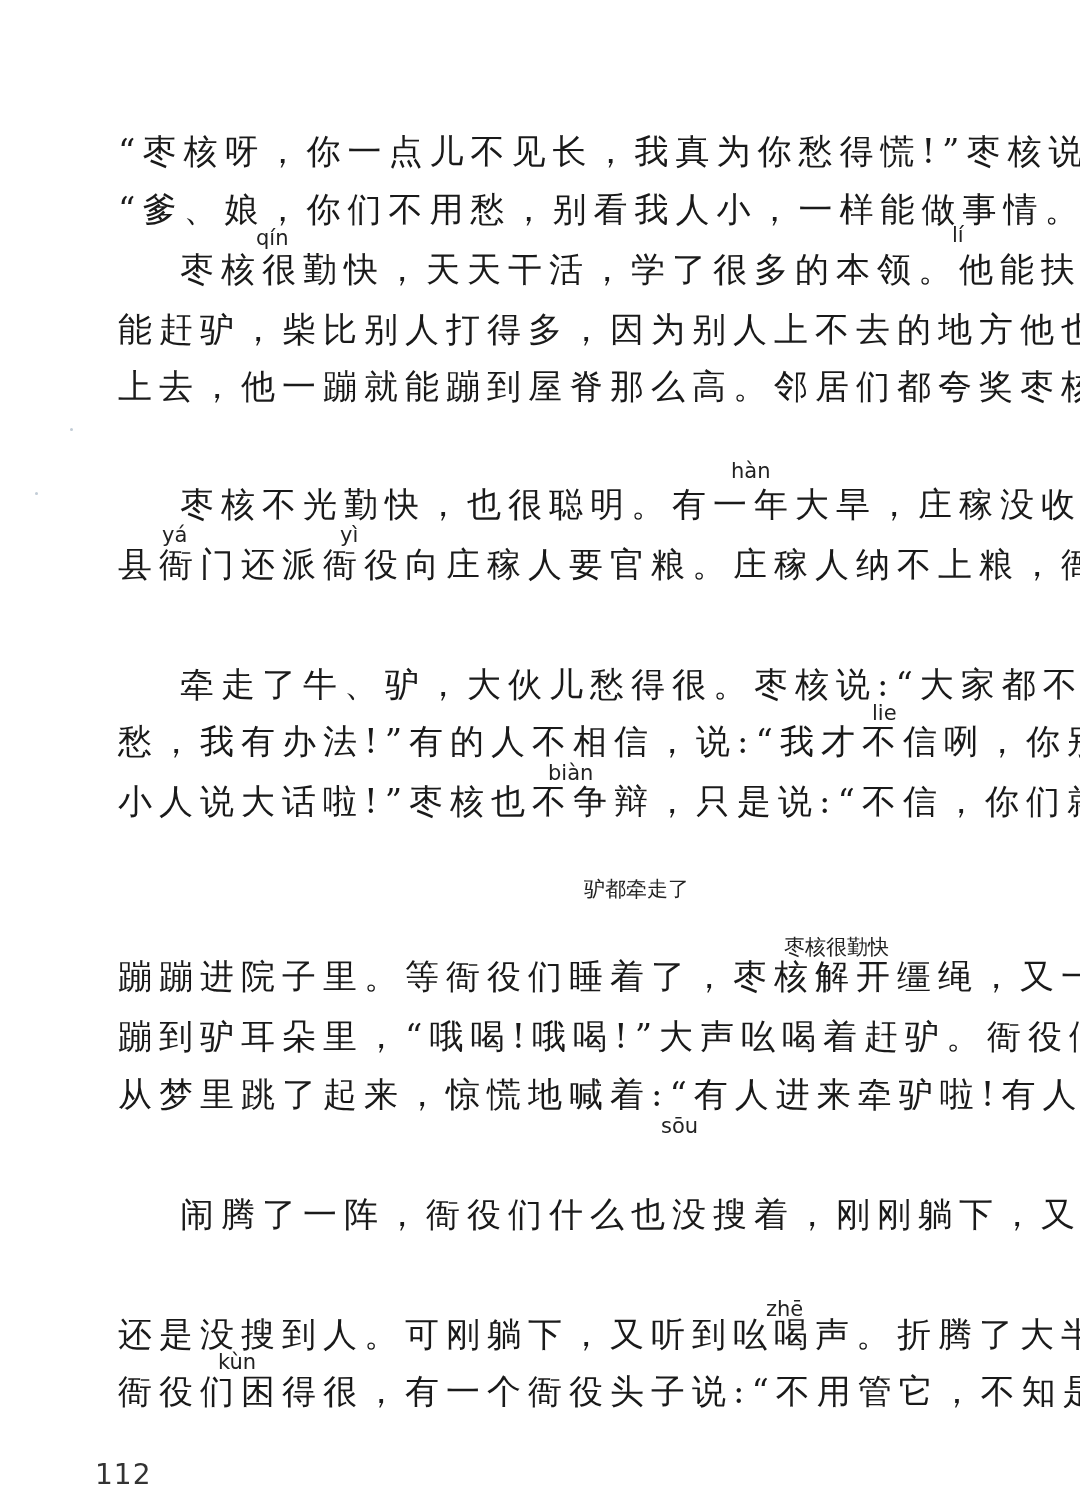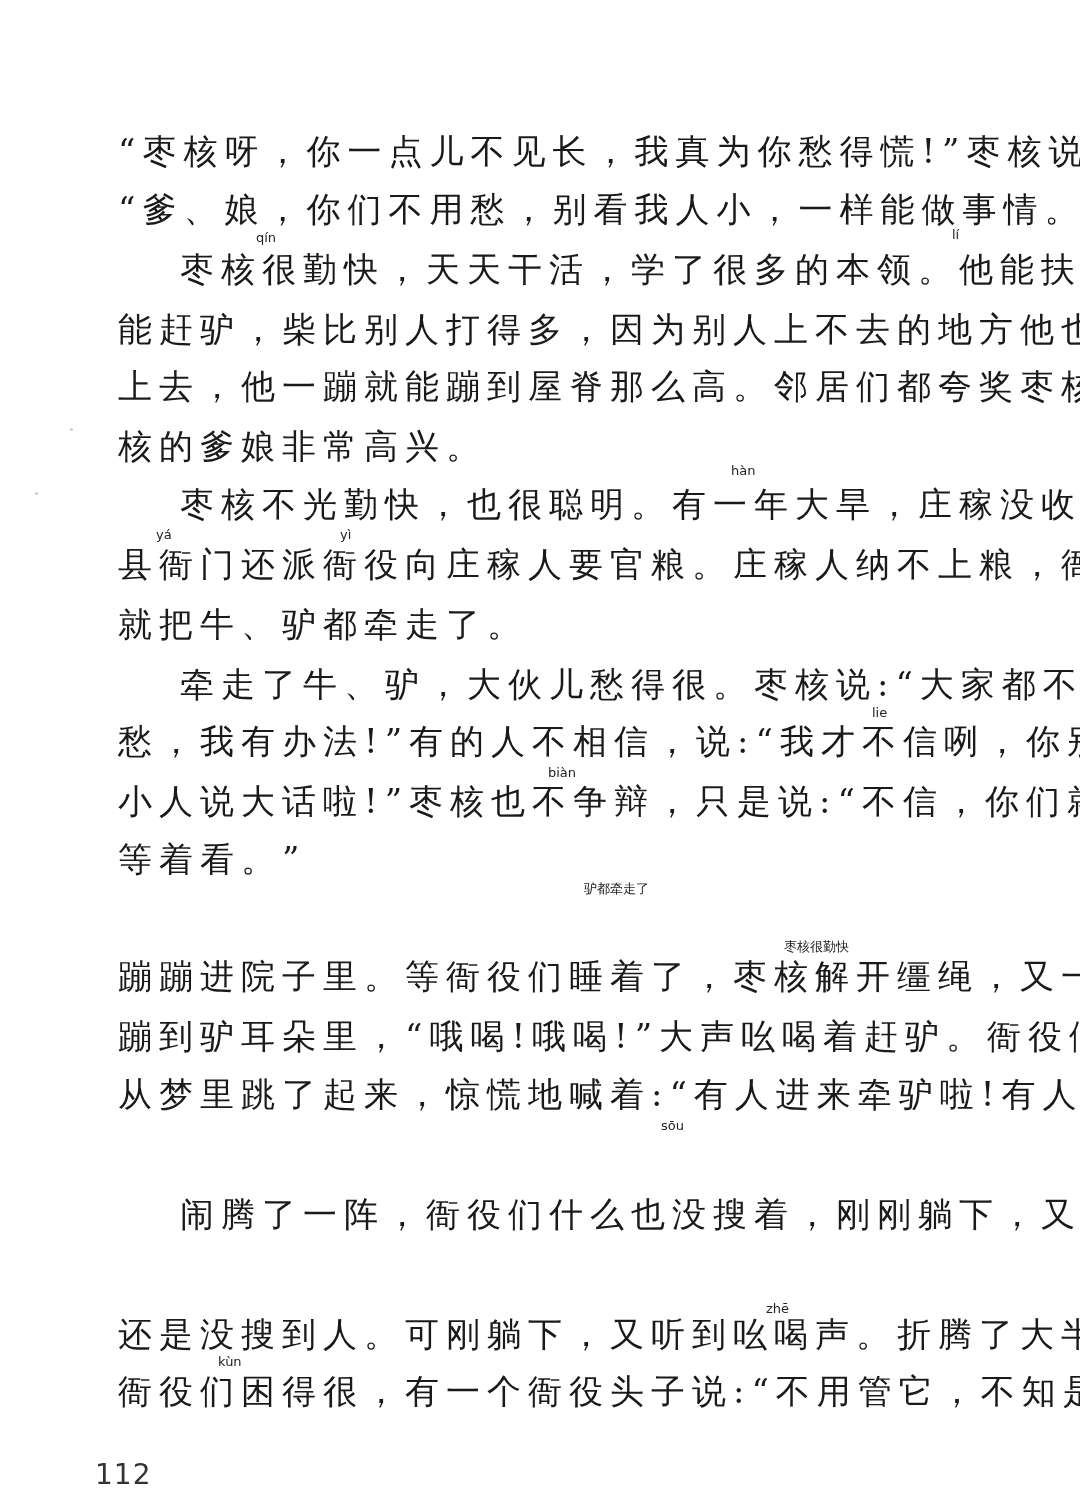--- a/index.html
+++ b/index.html
@@ -22,21 +22,21 @@
     white-space: nowrap;
     letter-spacing: 7px;
     text-align: justify;
     text-align-last: justify;
   }
   .line.indent { left: 180px; width: 828px; }
   .line.short { text-align-last: left; }
   .py {
     position: absolute;
     font-family: "DejaVu Sans", "Liberation Sans", sans-serif;
-    font-size: 13px;
+    font-size: 21px;
     line-height: 18px;
     color: #222;
     white-space: nowrap;
   }
   .pagenum {
     position: absolute;
     left: 95px; top: 1458px;
     font-family: "DejaVu Sans", "Liberation Sans", sans-serif;
     font-size: 28px;
     color: #333;
@@ -50,35 +50,32 @@
 <div class="page">
 
   <div class="line" style="top:131px">“枣核呀，你一点儿不见长，我真为你愁得慌!”枣核说:</div>
   <div class="line short" style="top:189px">“爹、娘，你们不用愁，别看我人小，一样能做事情。”</div>
 
   <span class="py" style="left:256px; top:229px">qín</span>
   <span class="py" style="left:952px; top:226px">lí</span>
   <div class="line indent" style="top:249px">枣核很勤快，天天干活，学了很多的本领。他能扶犁，</div>
   <div class="line" style="top:309px">能赶驴，柴比别人打得多，因为别人上不去的地方他也能</div>
   <div class="line" style="top:366px">上去，他一蹦就能蹦到屋脊那么高。邻居们都夸奖枣核，枣</div>
-  <div class="line short" style="top:426px">核的爹娘非常高兴。</div>
 
   <span class="py" style="left:731px; top:462px">hàn</span>
   <div class="line indent" style="top:484px">枣核不光勤快，也很聪明。有一年大旱，庄稼没收成，</div>
-  <span class="py" style="left:156px; top:526px">yá</span>
+  <span class="py" style="left:162px; top:526px">yá</span>
   <span class="py" style="left:340px; top:526px">yì</span>
   <div class="line" style="top:544px">县衙门还派衙役向庄稼人要官粮。庄稼人纳不上粮，衙役</div>
-  <div class="line short" style="top:604px">就把牛、驴都牵走了。</div>
 
   <div class="line indent" style="top:664px">牵走了牛、驴，大伙儿愁得很。枣核说:“大家都不用</div>
   <span class="py" style="left:872px; top:704px">lie</span>
   <div class="line" style="top:721px">愁，我有办法!”有的人不相信，说:“我才不信咧，你别</div>
   <span class="py" style="left:548px; top:764px">biàn</span>
   <div class="line" style="top:781px">小人说大话啦!”枣核也不争辩，只是说:“不信，你们就</div>
-  <div class="line short" style="top:839px">等着看。”</div>
 
   <span class="py" style="left:584px; top:880px">驴都牵走了</span>
   <span class="py" style="left:784px; top:938px">枣核很勤快</span>
   <div class="line" style="top:956px">蹦蹦进院子里。等衙役们睡着了，枣核解开缰绳，又一蹦</div>
   <div class="line" style="top:1016px">蹦到驴耳朵里，“哦喝!哦喝!”大声吆喝着赶驴。衙役们</div>
   <div class="line" style="top:1074px">从梦里跳了起来，惊慌地喊着:“有人进来牵驴啦!有人进</div>
   <span class="py" style="left:661px; top:1117px">sōu</span>
 
   <div class="line indent" style="top:1194px">闹腾了一阵，衙役们什么也没搜着，刚刚躺下，又听</div>
   <span class="py" style="left:766px; top:1300px">zhē</span>

